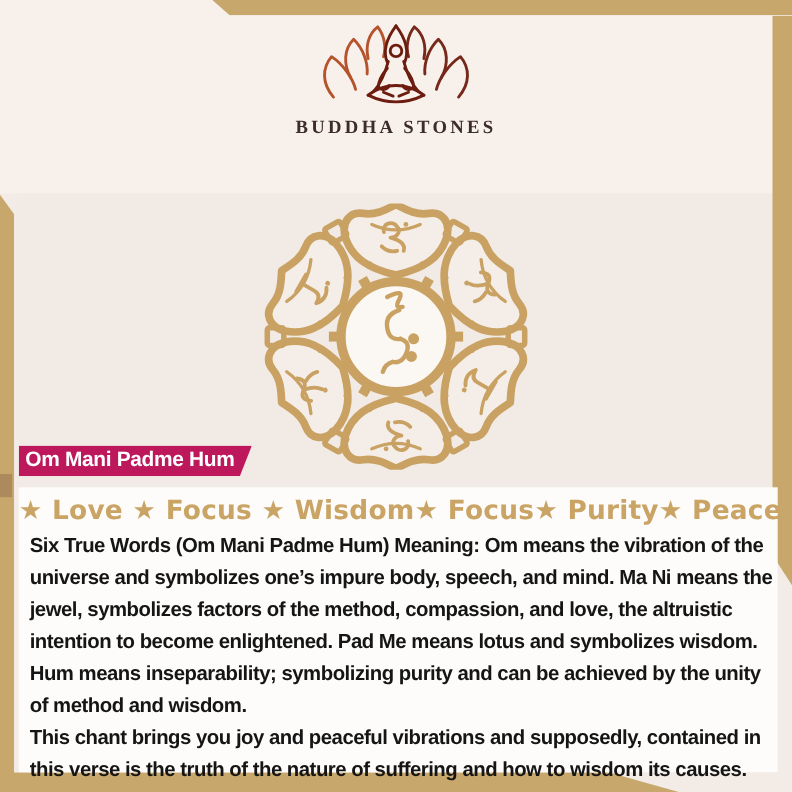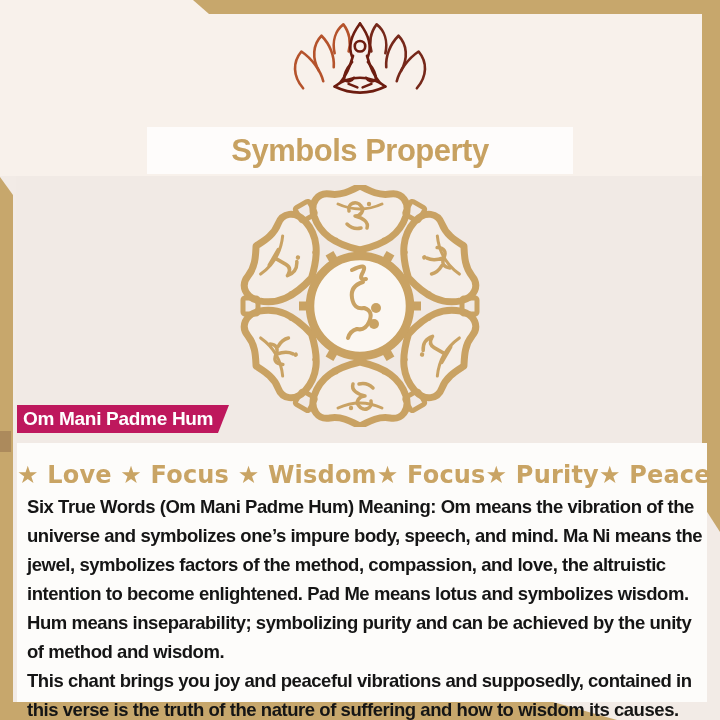--- a/index.html
+++ b/index.html
@@ -50,21 +50,21 @@
     clip-path:polygon(0 0,212px 0,201px 28px,0 28px);
   }
   .ribbon-label{
     display:block;padding-left:6px;line-height:28px;font-size:19px;font-weight:700;
     letter-spacing:-0.3px;color:#ffffff;white-space:nowrap;
   }
 
   
   .text-panel{position:absolute;left:17px;top:443px;width:690px;height:259px;background:#fdfcfa;}
   .keywords{
-    margin:0;padding-top:18px;text-align:center;
+    margin:0;padding-top:7px;text-align:center;
     font-family:"DejaVu Sans","Liberation Sans",sans-serif;
     font-size:24px;font-weight:700;letter-spacing:0.2px;color:#c9a464;white-space:nowrap;
   }
   .body-copy{padding:3px 2px 0 10px;}
   .body-copy p{
     margin:0;font-size:18.5px;line-height:29px;font-weight:700;
     letter-spacing:-0.45px;color:#151515;
   }
 </style>
 </head>
@@ -104,25 +104,23 @@
           <path d="M77,41 C74,52 70,63 62,72"></path>
           <path d="M93,41 C96,52 100,63 108,72"></path>
           <path d="M76,48 C70,55 66,62 67,68 C70,72 76,70 78,66"></path>
           <path d="M94,48 C100,55 104,62 103,68 C100,72 94,70 92,66"></path>
           <path d="M56,76 C64,70 74,66 85,66 C96,66 106,70 114,76"></path>
           <path d="M56,76 C66,81 76,83 85,83 C94,83 104,81 114,76"></path>
           <path d="M72,73 L82,77 M98,73 L88,77"></path>
         </g>
       </g>
     </svg>
+    <div class="brand-name">BUDDHA STONES</div>
   </div>
 
-  <div class="title-band">
-    <div class="title-text">Symbols Property</div>
-  </div>
 
   <svg class="mandala" viewBox="-121 -121 242 242">
     <g fill="none" stroke="#c9a263" stroke-linecap="round" stroke-linejoin="round">
 
       <g id="petals">
         <g>
 
           <g transform="rotate(0)">
             <path fill="#f5eee8" stroke-width="7" d="M0,-56 C-26,-62 -40,-72 -46,-90 C-50,-104 -42,-114 -30,-112 C-18,-110 -8,-116 0,-120 C8,-116 18,-110 30,-112 C42,-114 50,-104 46,-90 C40,-72 26,-62 0,-56 Z"></path>
             <path stroke-width="3" d="M-22,-102 q22,10 44,0"></path>

